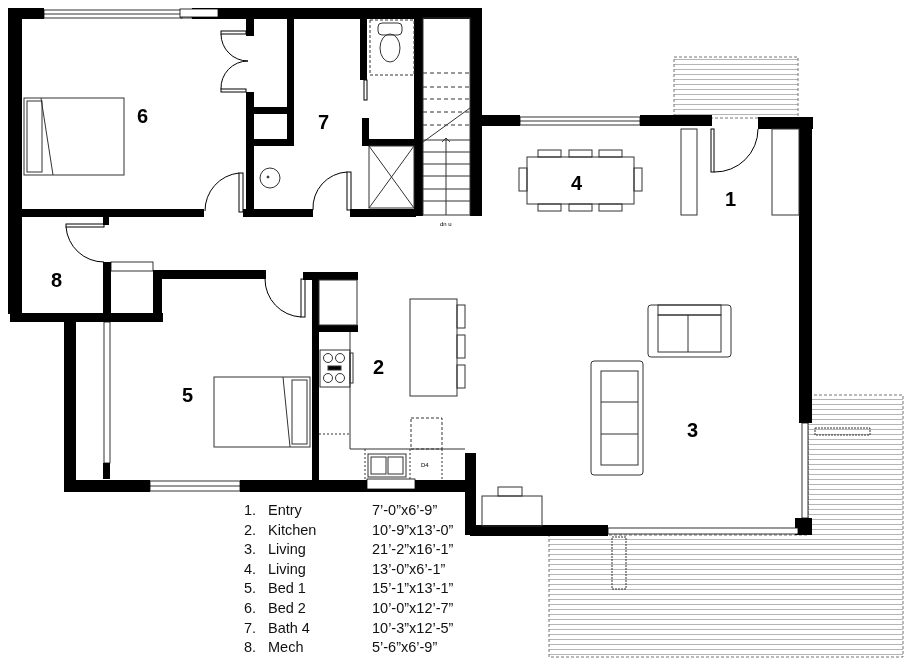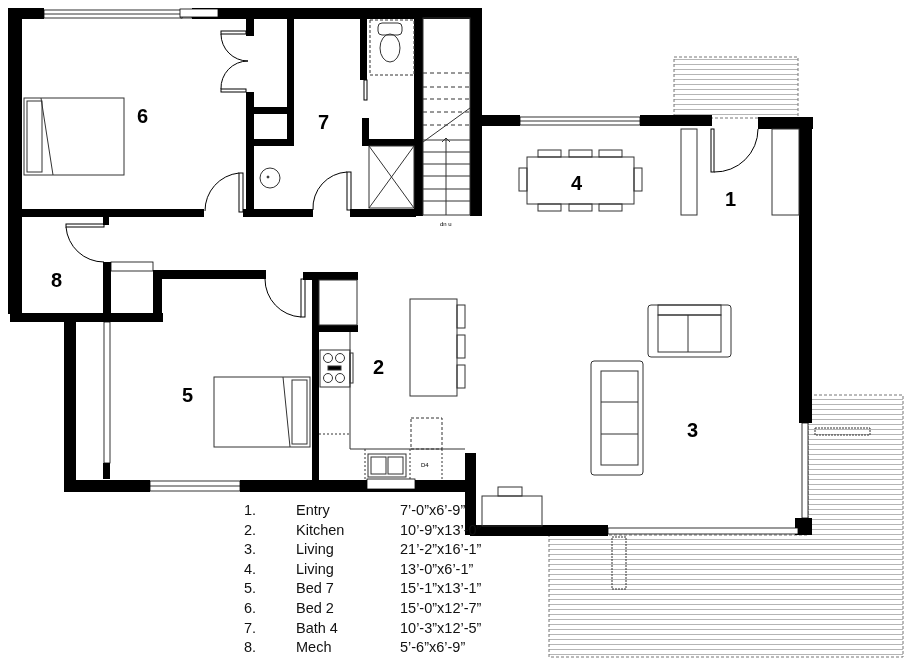--- a/index.html
+++ b/index.html
@@ -3,21 +3,21 @@
 <meta charset="utf-8">
 <style>
   html, body { margin: 0; padding: 0; background: #ffffff; }
   body { width: 919px; height: 672px; position: relative; overflow: hidden; font-family: "Liberation Sans", sans-serif; }
   #plan { position: absolute; left: 0; top: 0; }
   .room-num { font-family: "Liberation Sans", sans-serif; font-weight: bold; font-size: 20px; fill: #000; }
   .tiny { font-family: "Liberation Sans", sans-serif; font-size: 6px; fill: #000; }
   #legend { position: absolute; left: 244px; top: 501px; font-size: 14.5px; line-height: 19.6px; color: #111; }
   #legend .row { display: flex; white-space: nowrap; }
   #legend .num { width: 24px; }
-  #legend .name { width: 104px; margin-left: 28px; }
+  #legend .name { width: 104px; }
   #legend .dim { }
 </style>
 </head>
 <body>
 
 <svg id="plan" width="919" height="672" viewBox="0 0 919 672" xmlns="http://www.w3.org/2000/svg">
   <defs>
     <pattern id="deck" width="6" height="5" patternUnits="userSpaceOnUse">
       <rect width="6" height="5" fill="#fff"></rect>
       <line x1="0" y1="4.5" x2="6" y2="4.5" stroke="#b5b5b5" stroke-width="1"></line>
@@ -268,27 +268,27 @@
     <span class="name">Living</span>
     <span class="dim">21’-2”x16’-1”</span>
   </div>
   <div class="row">
     <span class="num">4.</span>
     <span class="name">Living</span>
     <span class="dim">13’-0”x6’-1”</span>
   </div>
   <div class="row">
     <span class="num">5.</span>
-    <span class="name">Bed 7</span>
+    <span class="name">Bed 1</span>
     <span class="dim">15’-1”x13’-1”</span>
   </div>
   <div class="row">
     <span class="num">6.</span>
     <span class="name">Bed 2</span>
-    <span class="dim">15’-0”x12’-7”</span>
+    <span class="dim">10’-0”x12’-7”</span>
   </div>
   <div class="row">
     <span class="num">7.</span>
     <span class="name">Bath 4</span>
     <span class="dim">10’-3”x12’-5”</span>
   </div>
   <div class="row">
     <span class="num">8.</span>
     <span class="name">Mech</span>
     <span class="dim">5’-6”x6’-9”</span>

